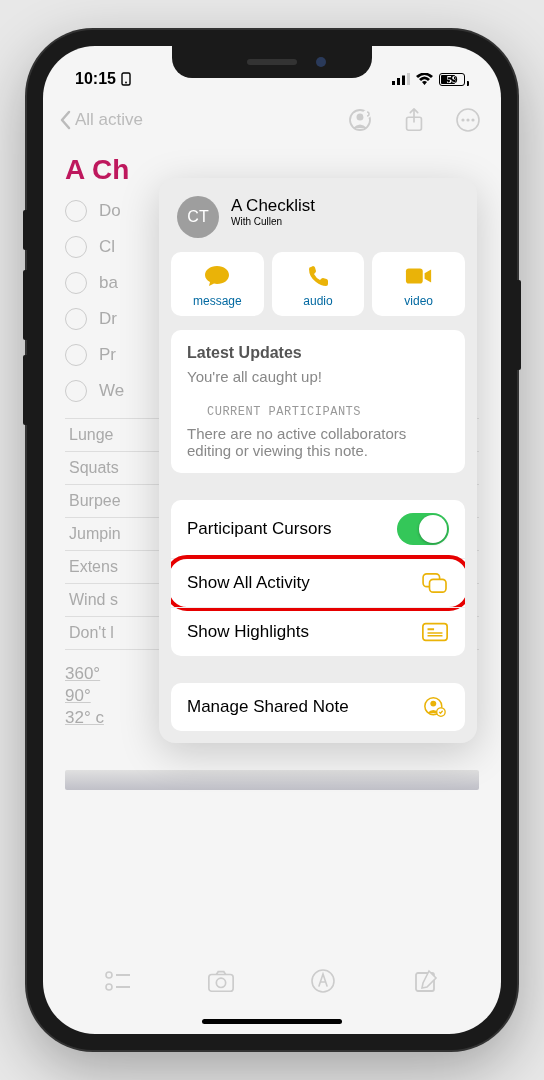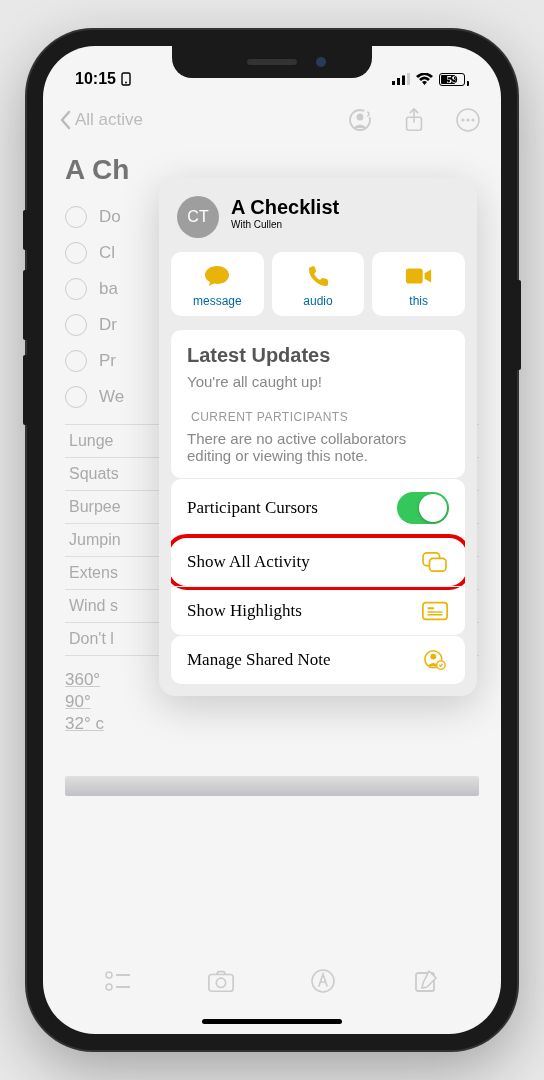--- a/index.html
+++ b/index.html
@@ -67,21 +67,21 @@
     }
     .back { display:flex; align-items:center; gap:4px; font-size:17px; }
     .nav-right { position:absolute; right:20px; display:flex; gap:28px; align-items:center; }
     .nav-icon { width:26px; height:26px; color:#ccc; }
     
     .content {
       padding: 10px 22px 0;
       color:#aaa;
       position:relative;
     }
-    .title { font-size:28px; font-weight:700; color:#737373; margin-bottom:20px; }
+    .title { font-size:28px; font-weight:700; color:#be185d; margin-bottom:14px; }
     .check-row { display:flex; align-items:center; gap:12px; font-size:17px; margin-bottom:14px; color:#aaa; }
     .circ { width:22px; height:22px; border:1.5px solid #ccc; border-radius:50%; flex-shrink:0; }
     
     .table { border-top:1px solid #ddd; margin-top:16px; }
     .table-row { border-bottom:1px solid #ddd; padding:7px 4px; font-size:16px; color:#aaa; }
     
     .degrees { margin-top:14px; font-size:17px; color:#aaa; }
     .degrees div { text-decoration: underline; text-decoration-color:#ccc; margin-bottom:2px; display:inline-block; }
     
     .gradient-bar {
@@ -106,37 +106,37 @@
       position:absolute;
       top:132px; left:116px; right:24px;
       background:#ececec;
       border-radius:16px;
       padding:12px;
       box-shadow: 0 10px 40px rgba(0,0,0,0.18);
       color:#000;
     }
     .pop-header { display:flex; align-items:flex-start; gap:12px; padding:6px 6px 14px; }
     .avatar { width:42px; height:42px; border-radius:50%; background:#9e9e9e; color:#fff; display:flex; align-items:center; justify-content:center; font-size:16px; font-weight:500; }
-    .pop-title { font-size:20px; font-weight:700; }
+    .pop-title { font-size:17px; font-weight:400; }
     .pop-sub { font-size:10px; color:#000000; }
     
     .contact-row { display:flex; gap:8px; }
     .contact-btn {
       flex:1; background:#fff; border-radius:10px; padding:12px 4px 8px;
       display:flex; flex-direction:column; align-items:center; gap:6px;
       color:#0369a1; font-size:12px;
     }
     .contact-btn svg { width:28px; height:24px; fill:#eab308; }
     
     .card { background:#fff; border-radius:10px; margin-top:14px; padding:14px 16px; }
-    .card-heading { font-size:20px; font-weight:600; color:#555; margin-bottom:6px; }
+    .card-heading { font-size:16px; font-weight:600; color:#555; margin-bottom:6px; }
     .card-text { font-size:15px; color:#888; }
-    .section-label { font-size:12px; color:#999; letter-spacing:0.5px; margin:20px 4px 6px; }
-    
-    .list-card { background:#fff; border-radius:10px; margin-top:1px; overflow:hidden;font-family:Liberation Serif, serif; }
+    .section-label { font-size:12px; color:#999; letter-spacing:0.5px; margin:20px 20px 6px;font-family:Liberation Mono, monospace; }
+    
+    .list-card { background:#fff; border-radius:10px; margin-top:27px; overflow:hidden; }
     .list-row { display:flex; align-items:center; justify-content:space-between; padding:13px 16px; font-size:17px; position:relative; }
     .list-row + .list-row { border-top:1px solid #eee; }
     .row-icon { width:28px; height:22px; color:#eab308; }
     
     .toggle { width:52px; height:32px; background:#34c759; border-radius:16px; position:relative; }
     .toggle::after { content:''; position:absolute; right:2px; top:2px; width:28px; height:28px; background:#fff; border-radius:50%; box-shadow:0 1px 3px rgba(0,0,0,0.3); }
     
     .highlight-ring {
       position:absolute; border:4px solid #e60000; border-radius:22px;
       pointer-events:none;
@@ -300,21 +300,21 @@
           <svg viewBox="0 0 24 24">
               <path d="M5 3 Q3 3 3 5 Q3 13 10 18 Q15 22 20 22 Q22 22 22 20 L22 17 Q22 15.5 20.5 15 L17 14 Q16 14 15 15 L14 16 Q10 14 8 10 L9 9 Q10 8 10 7 L9 3.5 Q8.5 2 7 2 Z"></path>
             </svg>
           <span>audio</span>
         </div>
         <div class="contact-btn">
           <svg viewBox="0 0 30 20">
               <rect x="1" y="2" width="18" height="16" rx="3"></rect>
               <path d="M21 7 L28 3 L28 17 L21 13 Z"></path>
             </svg>
-          <span>this</span>
+          <span>video</span>
         </div>
       </div>
 
       <div class="card">
         <div class="card-heading">Latest Updates</div>
         <div class="card-text">You're all caught up!</div>
         <div class="section-label">CURRENT PARTICIPANTS</div>
         <div class="card-text">There are no active collaborators editing or viewing this note.</div>
       </div>
 

